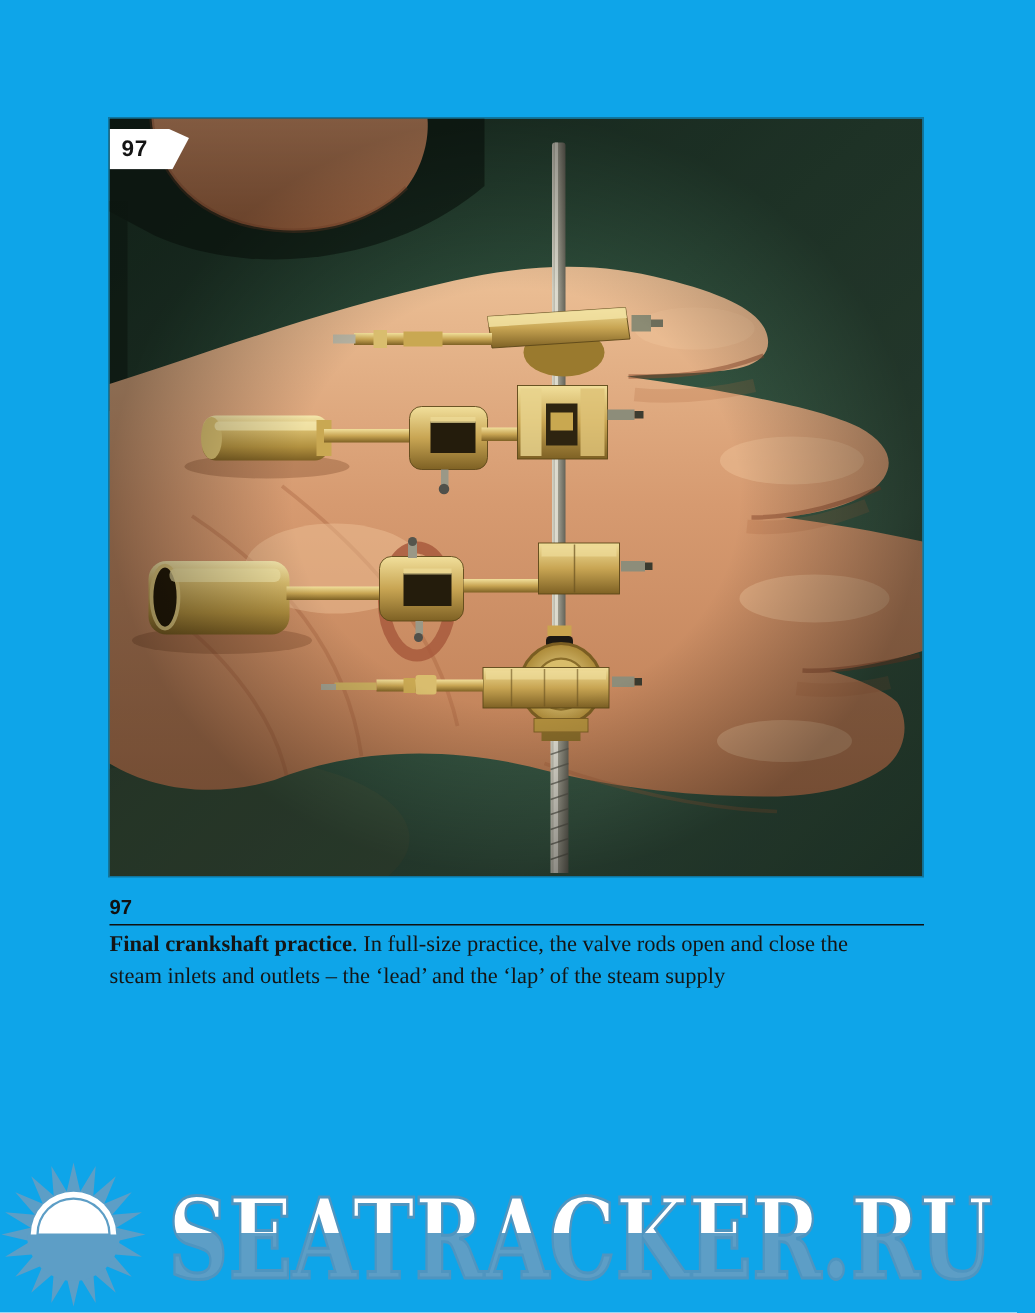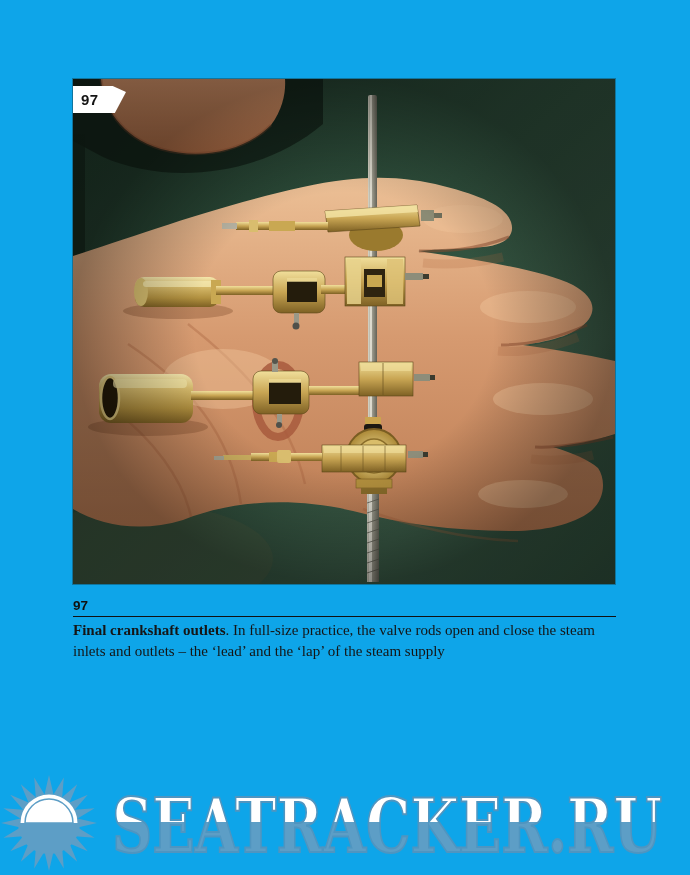--- a/index.html
+++ b/index.html
@@ -218,21 +218,21 @@
 
     <div class="fig-tab">
       <span>97</span>
     </div>
   </div>
 
   <div class="caption-block">
     <div class="fig-head">
       <span class="fig-num">97</span>
     </div>
-    <p class="caption-text"><b>Final crankshaft outlets</b><span>. In full-size practice, the valve rods open and close the steam inlets and outlets – the ‘lead’ and the ‘lap’ of the steam supply</span></p>
+    <p class="caption-text"><b>Final crankshaft practice</b><span>. In full-size practice, the valve rods open and close the steam inlets and outlets – the ‘lead’ and the ‘lap’ of the steam supply</span></p>
   </div>
 
   <div class="watermark">
     <svg width="690" height="107" viewBox="0 0 690 107">
       <defs>
         <linearGradient id="seaG" gradientUnits="userSpaceOnUse" x1="0" y1="27" x2="0" y2="84">
           <stop offset="0" stop-color="#ffffff"></stop>
             <stop offset=".47" stop-color="#ffffff"></stop>
           <stop offset=".47" stop-color="#5d9ec6"></stop>
             <stop offset="1" stop-color="#5d9ec6"></stop>

